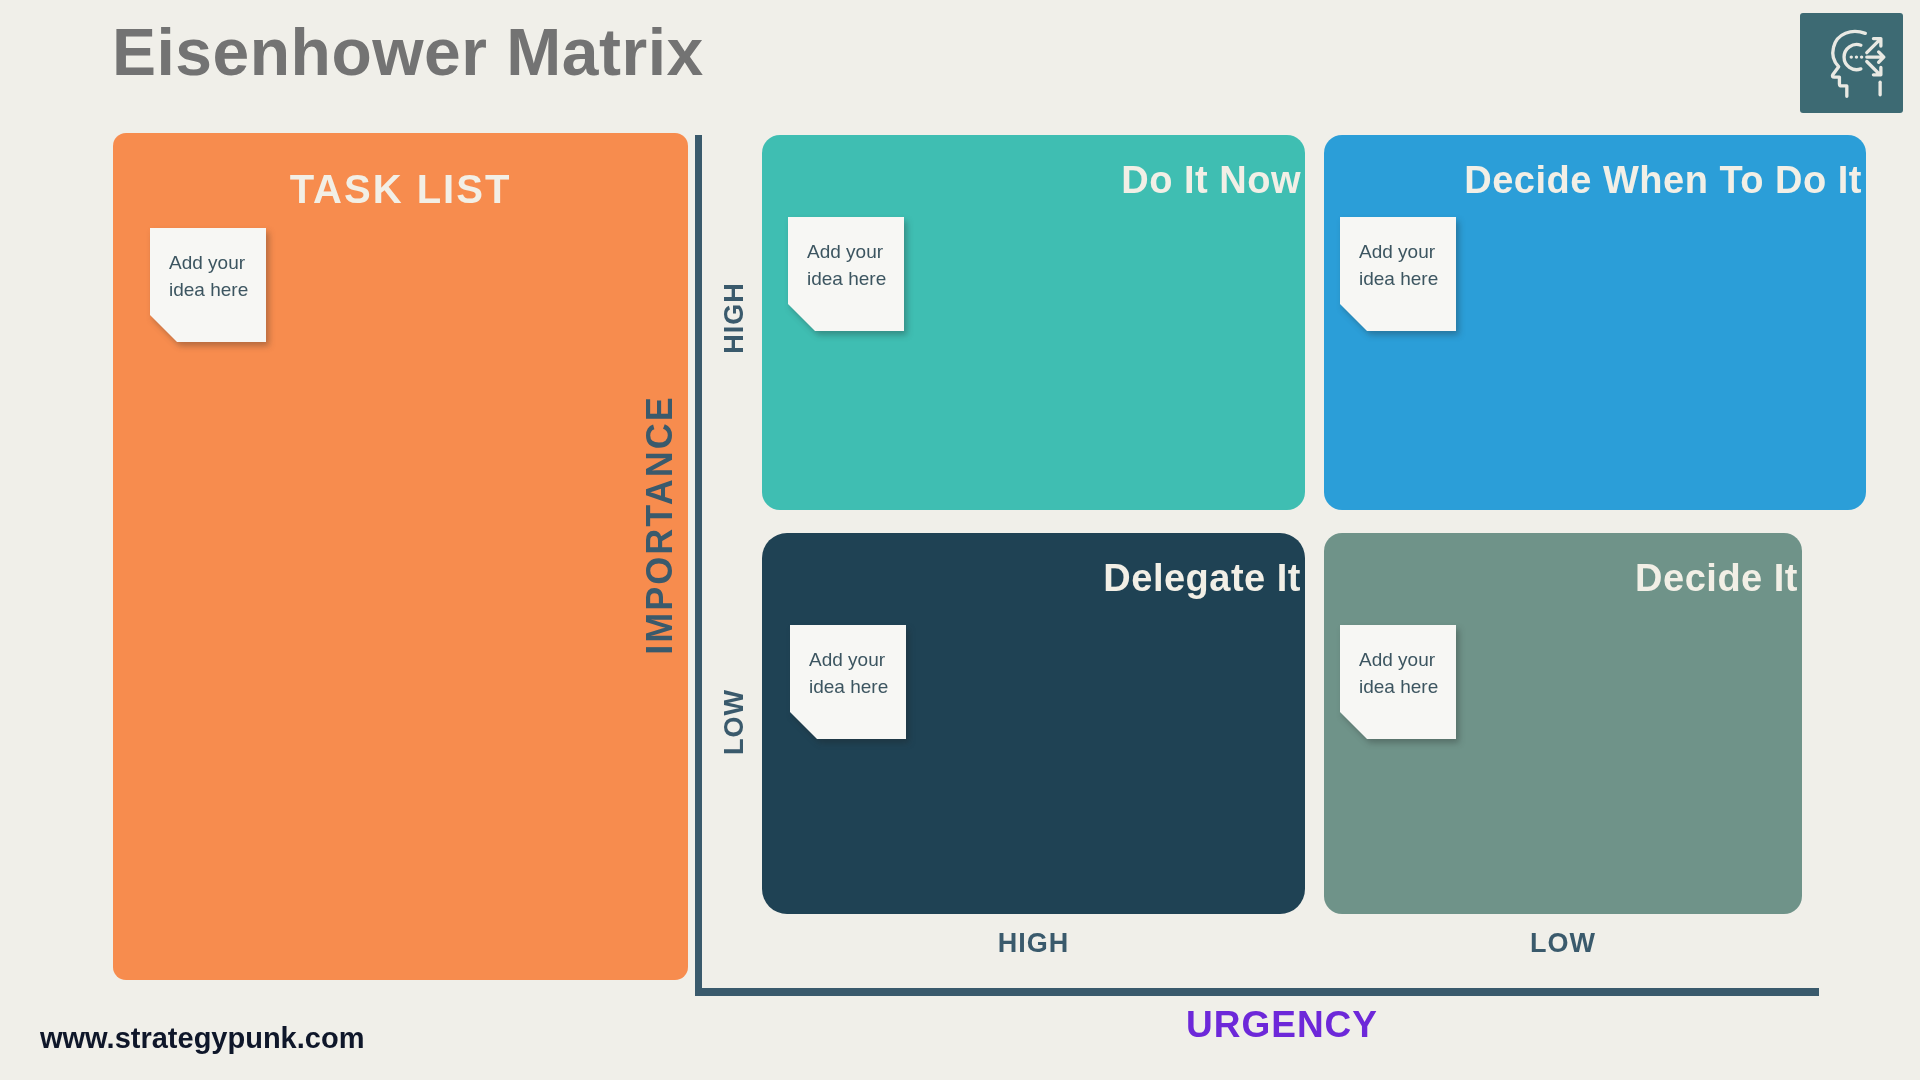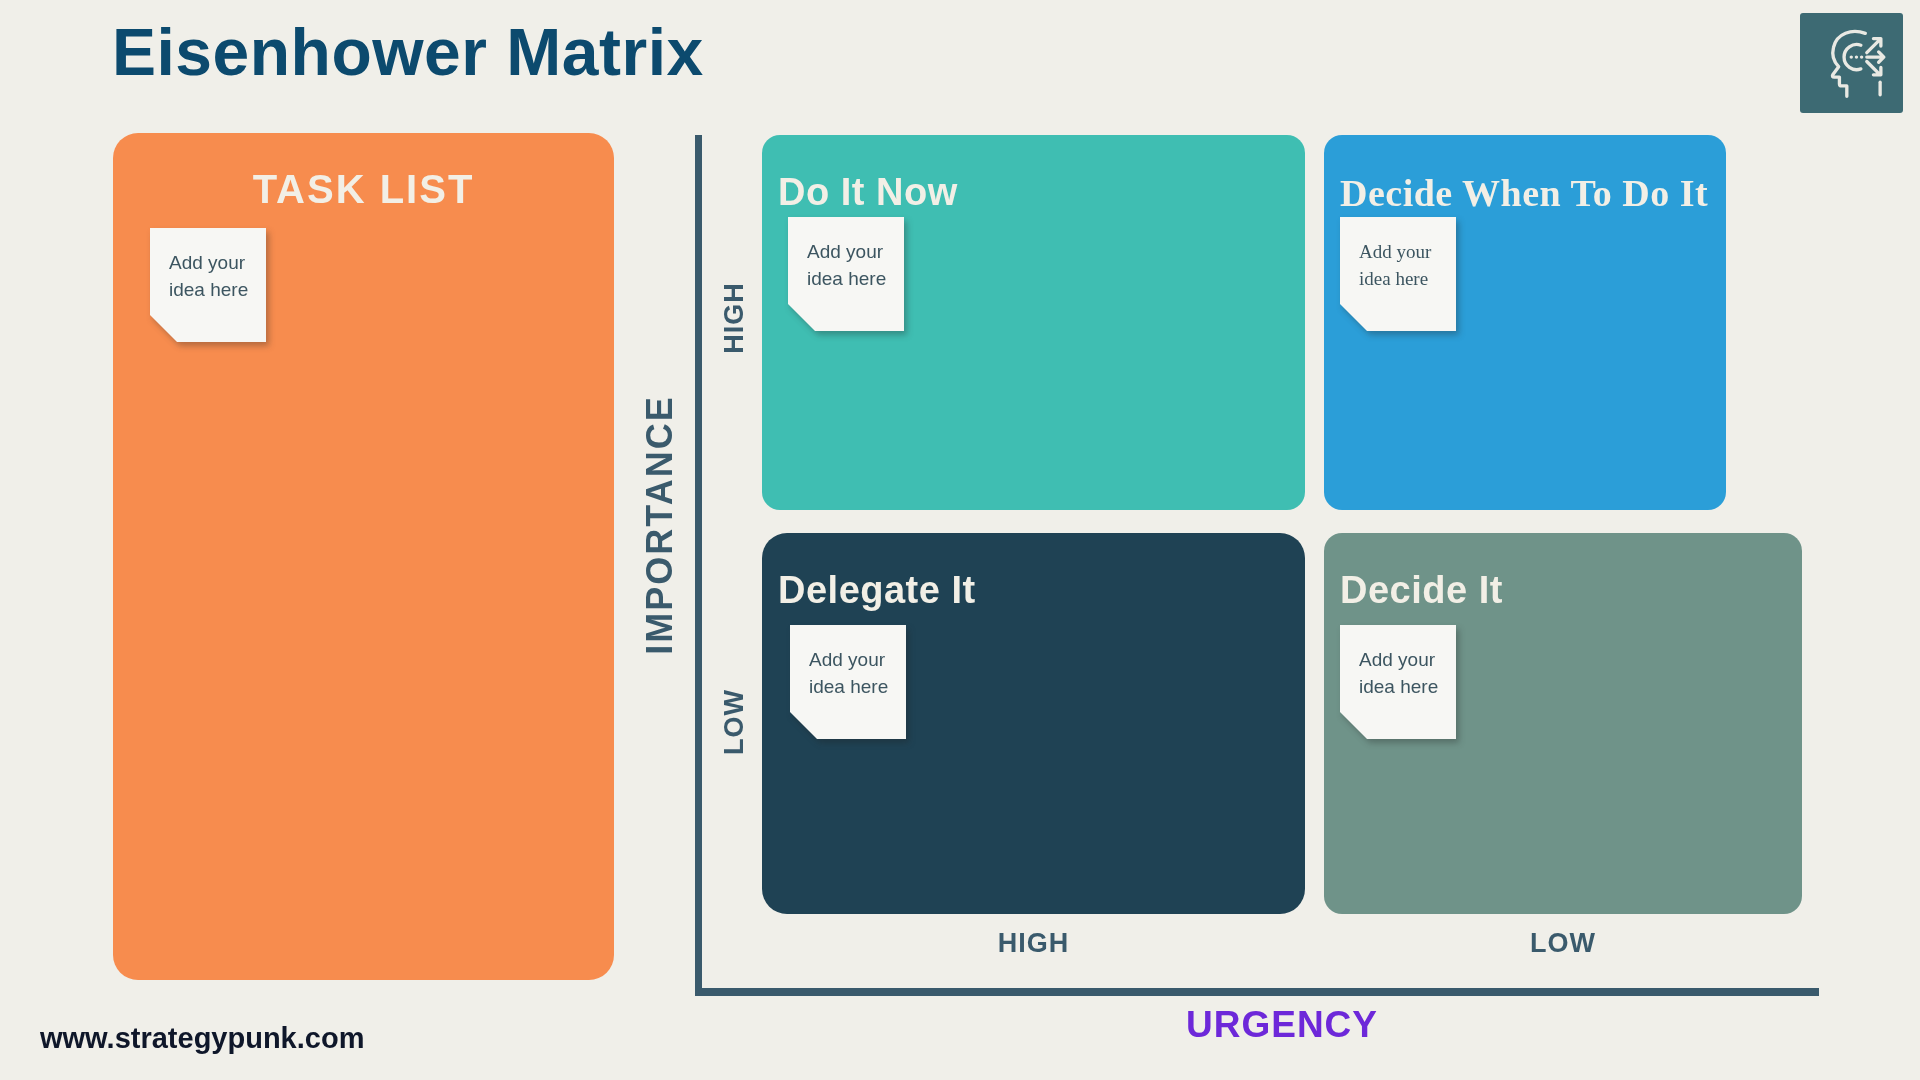--- a/index.html
+++ b/index.html
@@ -8,32 +8,32 @@
     background:#F0EFE9;
     font-family:"Liberation Sans", sans-serif;
     position:relative;overflow:hidden;
     -webkit-font-smoothing:antialiased;
   }
   .canvas{position:absolute;inset:0;}
 
   
   .page-title{
     position:absolute;left:112px;top:14px;margin:0;
-    font-size:66px;font-weight:700;color:#0c4a6e;letter-spacing:0.5px;
+    font-size:66px;font-weight:700;color:#737373;letter-spacing:0.5px;
   }
   .logo{
     position:absolute;left:1800px;top:13px;width:103px;height:100px;
     border-radius:3px;display:flex;align-items:center;justify-content:center;
   }
   .logo svg{display:block;}
 
   
   .task-panel{
-    position:absolute;left:113px;top:133px;width:501px;height:847px;
-    border-radius:25px;
+    position:absolute;left:113px;top:133px;width:575px;height:847px;
+    border-radius:13px;
   }
   .panel-title{
     margin:0;padding-top:34px;text-align:center;
     font-size:40px;font-weight:700;color:#F2EFE6;letter-spacing:2px;
   }
 
   
   .axis-line{position:absolute;}
   .y-axis{left:695px;top:135px;width:7px;height:861px;}
   .x-axis{left:695px;top:988px;width:1124px;height:8px;}
@@ -51,25 +51,25 @@
   .x-high{left:762px;width:543px;top:928px;}
   .x-low{left:1324px;width:478px;top:928px;}
   .x-axis-label{
     position:absolute;left:762px;width:1040px;top:1004px;text-align:center;
     font-size:37px;font-weight:700;color:#6d28d9;letter-spacing:1px;
   }
 
   
   .quadrant{position:absolute;border-radius:18px;}
   .q1{left:762px;top:135px;width:543px;height:375px;}
-  .q2{left:1324px;top:135px;width:402px;height:375px;font-family:Liberation Serif, serif;}
+  .q2{left:1324px;top:135px;width:542px;height:375px;}
   .q3{left:762px;top:533px;width:543px;height:381px;}
   .q4{left:1324px;top:533px;width:478px;height:381px;}
   .quadrant-title{
-    margin:16px;padding-top:20px;text-align:left;
+    margin:4px;padding-top:20px;text-align:right;
     font-size:38px;font-weight:700;color:#F2EFE6;letter-spacing:0.5px;
   }
 
   
   .note{
     position:absolute;width:116px;height:114px;
     filter:drop-shadow(3px 4px 3px rgba(30,30,30,0.30));
   }
   .note-body{
     width:100%;height:100%;background:#F7F7F4;

